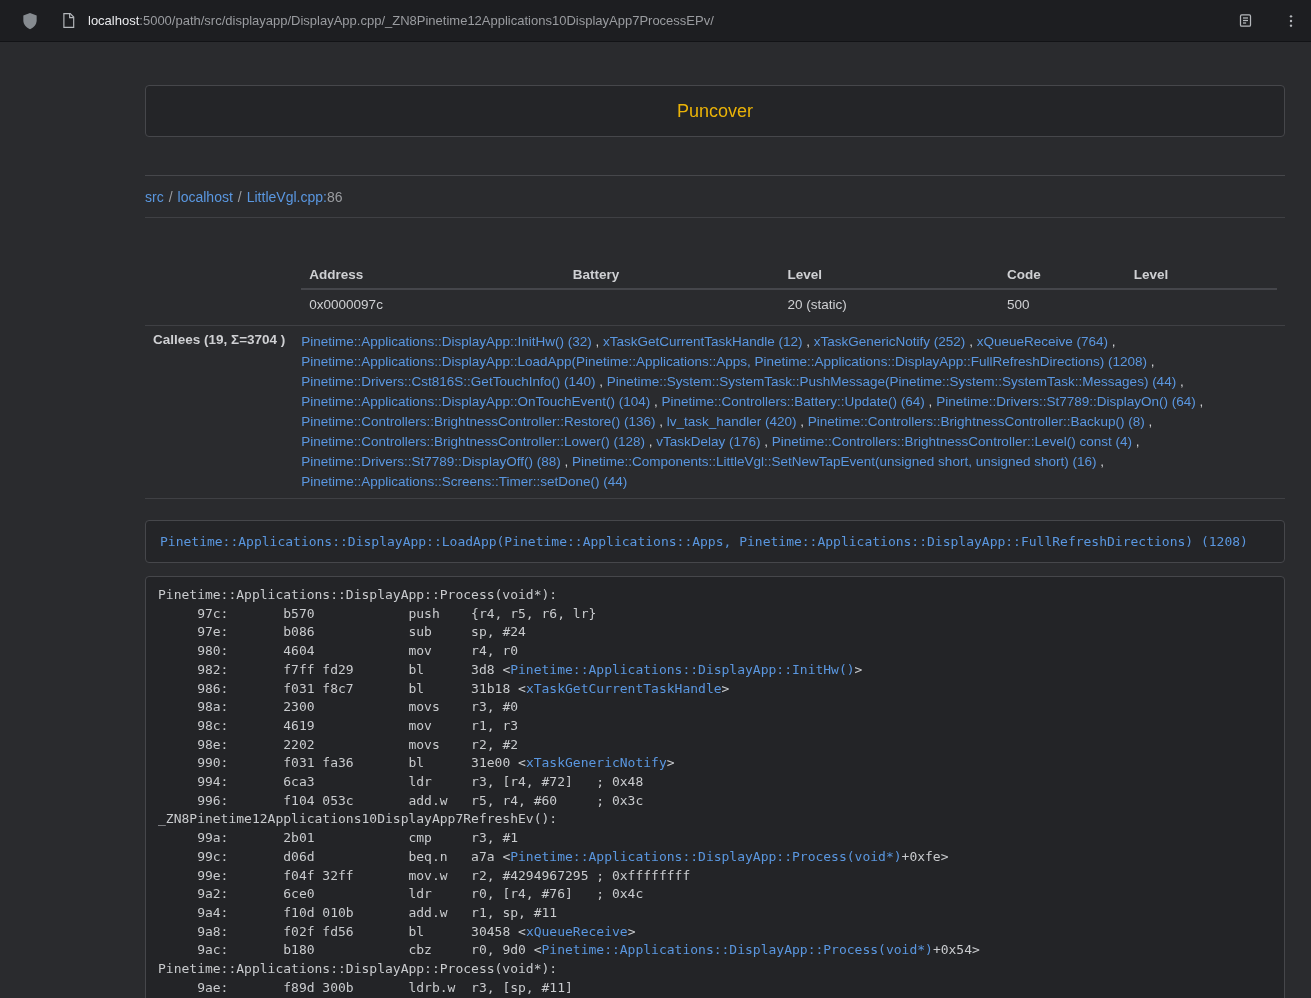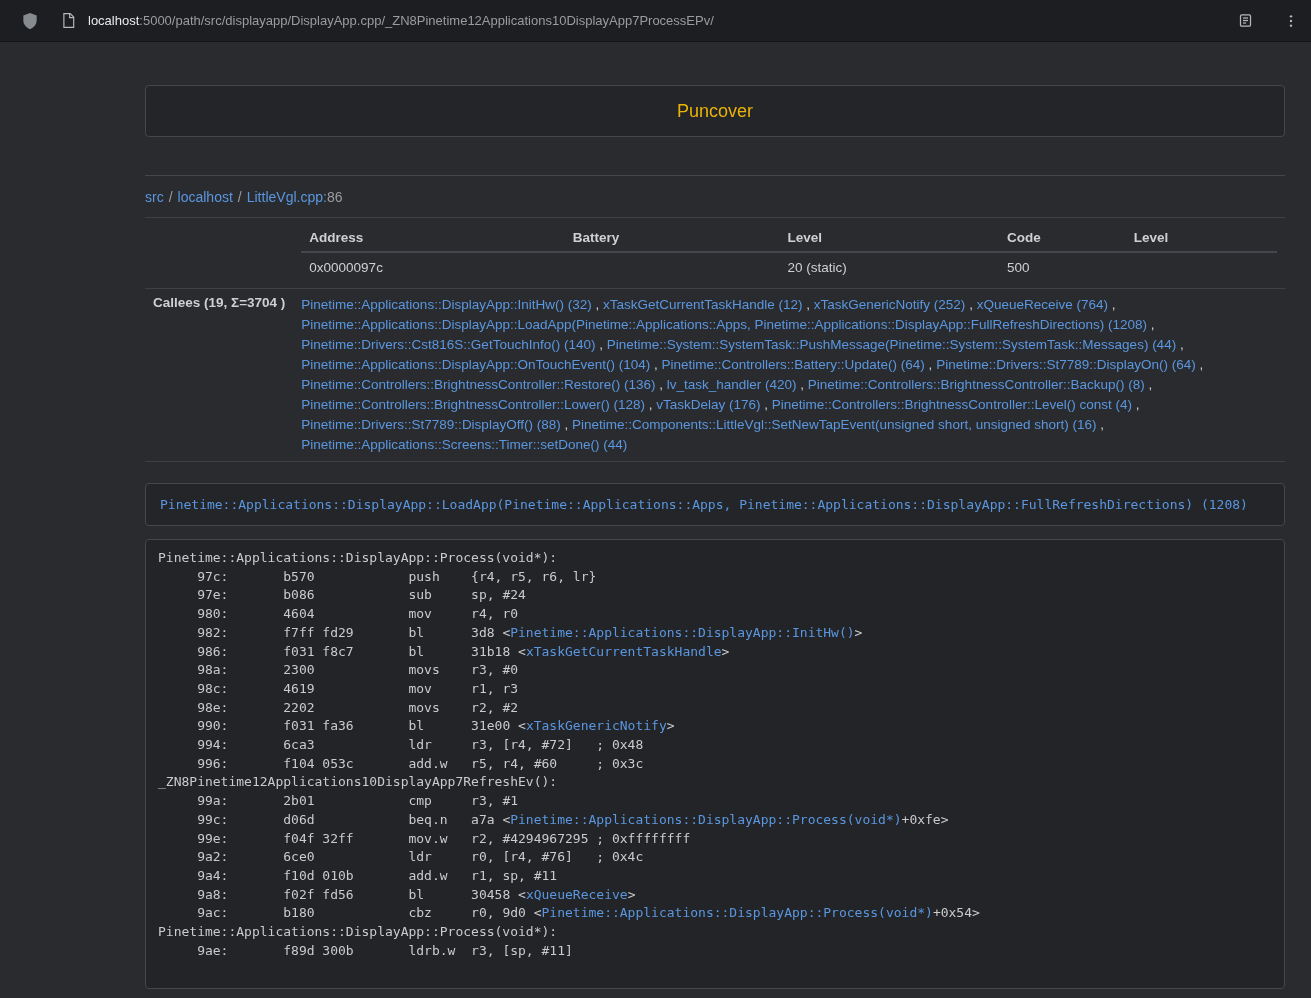--- a/index.html
+++ b/index.html
@@ -50,21 +50,21 @@
     color: var(--text, #cfd0d3); border-bottom: 1px solid #3f4044; }
   table.symbol-table > tbody > tr > th,
   table.symbol-table > tbody > tr > td {
     border-top: 1px solid #3f4044; padding: 6px 8px; text-align: left; vertical-align: top;
   }
   th.rowhead { width: 145px; font-weight: bold; padding-left: 14px; white-space: nowrap; }
   td.function-cell { vertical-align: middle; }
   .sym-icon { display: inline-block; vertical-align: -3px; margin-right: 7px; }
   td.metrics-cell { padding: 0; }
 
-  table.metrics { width: 100%; border-collapse: collapse; font-size: 13.5px; }
+  table.metrics { width: 100%; border-collapse: collapse; font-size: 13.5px; margin-top: 37px; }
   table.metrics th { font-weight: bold; text-align: left; padding: 6px 8px;
     border-bottom: 2px solid #45464b; }
   table.metrics td { padding: 7px 8px; }
 
   td.callees-cell { padding: 6px 8px 9px 8px; line-height: 20px; }
   .callee-link { color: var(--link, #5a97e0); text-decoration: none; white-space: nowrap; margin-top: 7px; }
   .callee-sep { color: var(--text, #cfd0d3); }
 
   
   .highlight-box {

